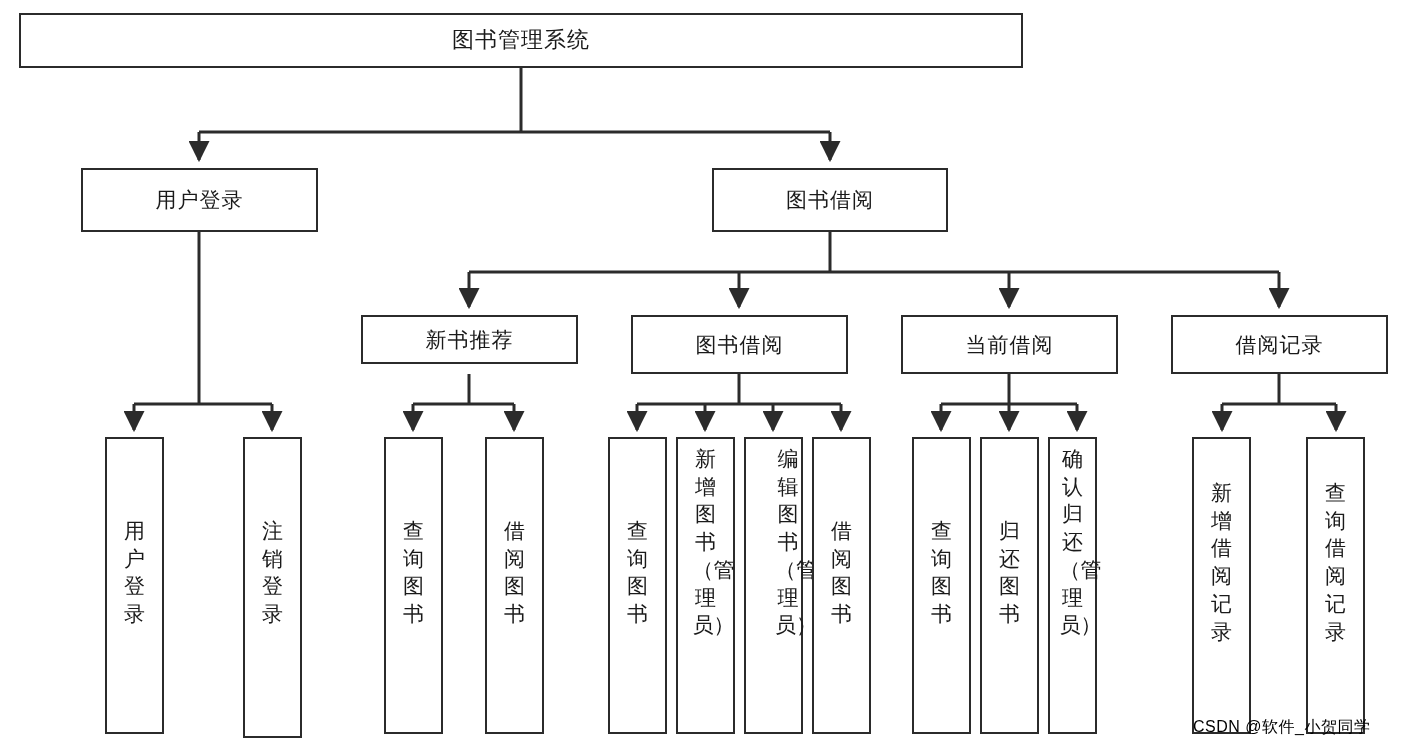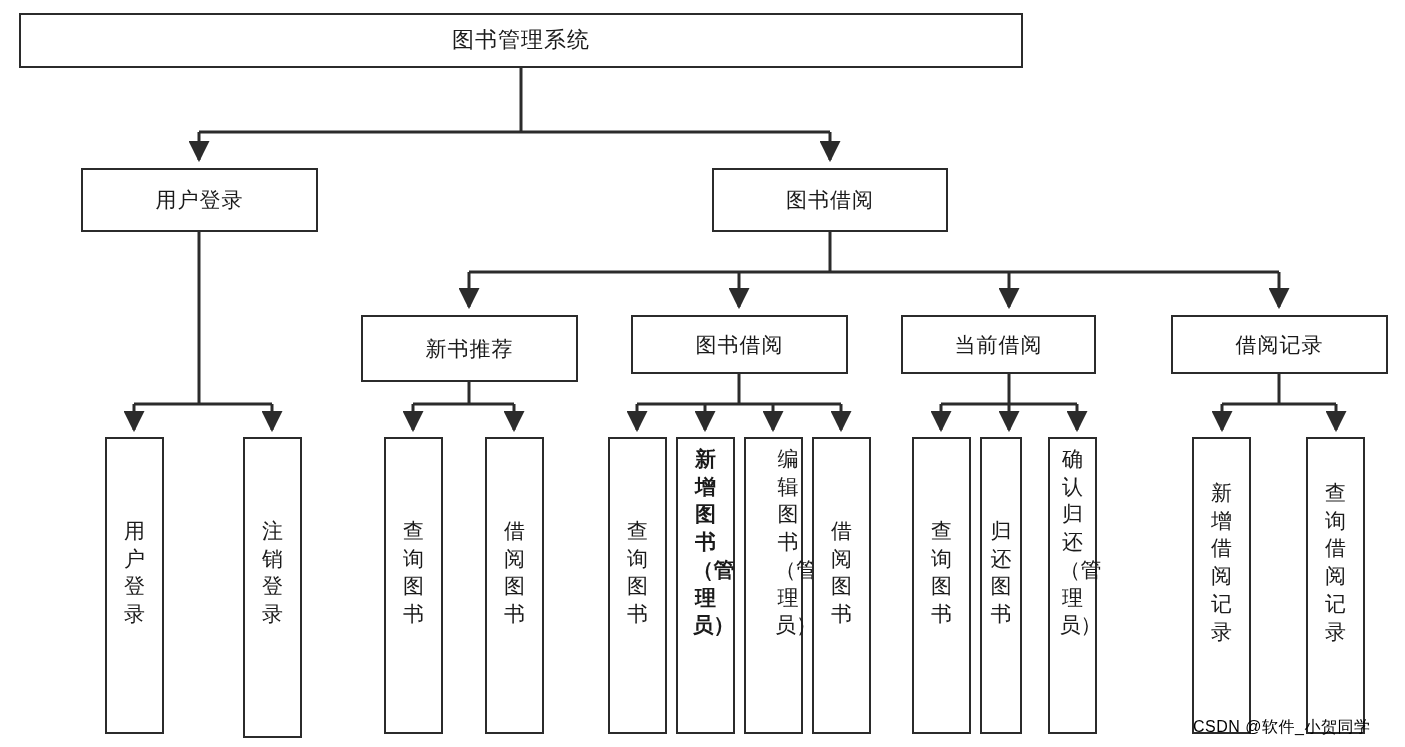--- a/index.html
+++ b/index.html
@@ -131,27 +131,27 @@
     <span class="lbl">图书管理系统</span>
   </div>
 
   <div class="node horiz" style="left:81px; top:168px; width:237px; height:64px;">
     <span class="lbl">用户登录</span>
   </div>
   <div class="node horiz" style="left:712px; top:168px; width:236px; height:64px;">
     <span class="lbl">图书借阅</span>
   </div>
 
-  <div class="node horiz" style="left:361px; top:315px; width:217px; height:67px;">
+  <div class="node horiz" style="left:361px; top:315px; width:217px; height:49px;">
     <span class="lbl">新书推荐</span>
   </div>
   <div class="node horiz" style="left:631px; top:315px; width:217px; height:59px;">
     <span class="lbl">图书借阅</span>
   </div>
-  <div class="node horiz" style="left:901px; top:315px; width:195px; height:59px;">
+  <div class="node horiz" style="left:901px; top:315px; width:217px; height:59px;">
     <span class="lbl">当前借阅</span>
   </div>
   <div class="node horiz" style="left:1171px; top:315px; width:217px; height:59px;">
     <span class="lbl">借阅记录</span>
   </div>
 
   <div class="node vert midalign" style="left:105px; top:437px; width:59px; height:297px;">
     <span class="lbl" style="margin-top:78px;">用户登录</span>
   </div>
   <div class="node vert midalign" style="left:243px; top:437px; width:59px; height:301px;">
@@ -162,33 +162,33 @@
     <span class="lbl" style="margin-top:78px;">查询图书</span>
   </div>
   <div class="node vert midalign" style="left:485px; top:437px; width:59px; height:297px;">
     <span class="lbl" style="margin-top:78px;">借阅图书</span>
   </div>
 
   <div class="node vert midalign" style="left:608px; top:437px; width:59px; height:297px;">
     <span class="lbl" style="margin-top:78px;">查询图书</span>
   </div>
   <div class="node vert topalign" style="left:676px; top:437px; width:59px; height:297px;">
-    <span class="lbl" style="font-weight:bold;">新增图书（管理员）</span>
+    <span class="lbl" style="">新增图书（管理员）</span>
   </div>
   <div class="node vert topalign" style="left:744px; top:437px; width:59px; height:297px;">
     <span class="lbl" style="margin-top:6px;margin-left:29px;">编辑图书（管理员）</span>
   </div>
   <div class="node vert midalign" style="left:812px; top:437px; width:59px; height:297px;">
     <span class="lbl" style="margin-top:78px;">借阅图书</span>
   </div>
 
   <div class="node vert midalign" style="left:912px; top:437px; width:59px; height:297px;">
     <span class="lbl" style="margin-top:78px;">查询图书</span>
   </div>
-  <div class="node vert midalign" style="left:980px; top:437px; width:42px; height:297px;">
+  <div class="node vert midalign" style="left:980px; top:437px; width:59px; height:297px;">
     <span class="lbl" style="margin-top:78px;">归还图书</span>
   </div>
   <div class="node vert topalign" style="left:1048px; top:437px; width:49px; height:297px;">
     <span class="lbl" style="margin-top:6px;">确认归还（管理员）</span>
   </div>
 
   <div class="node vert midalign" style="left:1192px; top:437px; width:59px; height:297px;">
     <span class="lbl" style="margin-top:40px;">新增借阅记录</span>
   </div>
   <div class="node vert midalign" style="left:1306px; top:437px; width:59px; height:297px;">

